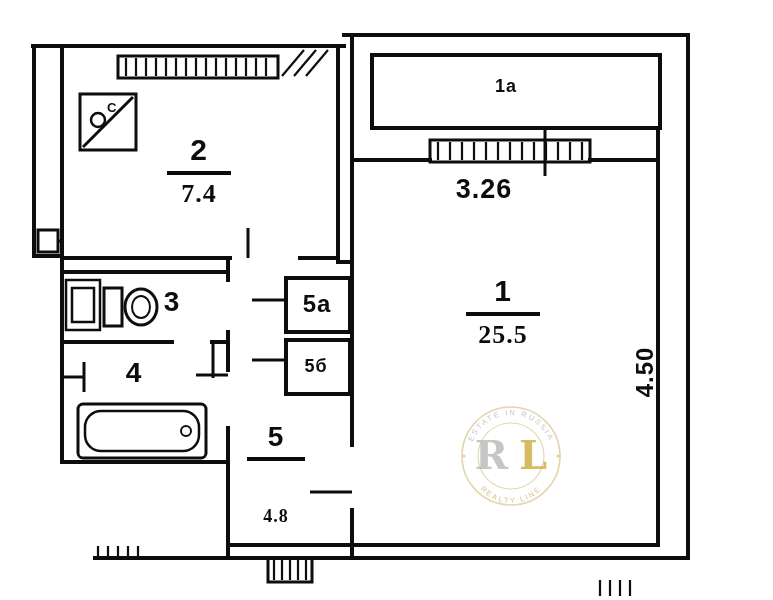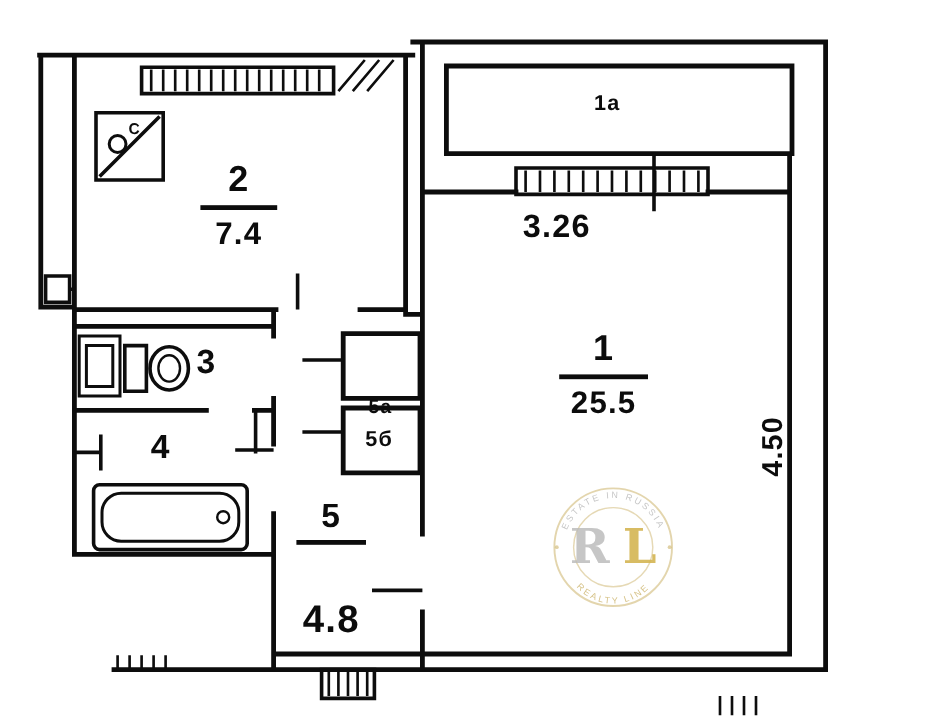--- a/index.html
+++ b/index.html
@@ -14,21 +14,21 @@
     letter-spacing:1px;
   }
   .lbl.rot{transform:translate(-50%,-50%) rotate(-90deg);}
   .roomgroup{
     position:absolute;transform:translate(-50%,-50%);
     display:flex;flex-direction:column;align-items:center;
     font-weight:700;color:#0c0c0c;letter-spacing:1px;
   }
   .num{font-size:30px;line-height:1;}
   .rule{height:4px;background:#0c0c0c;margin:6px 0;}
-  .area{font-size:26px;line-height:1;}
+  .area{font-size:26px;line-height:1;font-family:Liberation Serif, serif;}
 </style>
 </head>
 <body>
 
 <div class="stage">
 
   <svg width="773" height="600" viewBox="0 0 773 600">
 
     <g stroke="#0d0d0d" stroke-width="4" fill="none" stroke-linecap="square">
       <path d="M33 46 H344 M34 46 V256 M34 256 H62 M62 46 V462 M62 462 H228
@@ -107,43 +107,43 @@
         <textPath href="#wmTop" startOffset="50%" text-anchor="middle">ESTATE IN RUSSIA</textPath>
       </text>
       <text font-size="7.5" letter-spacing="2" fill="#bfa045" opacity="0.8" font-family="Liberation Sans, sans-serif">
         <textPath href="#wmBot" startOffset="50%" text-anchor="middle">REALTY LINE</textPath>
       </text>
     </g>
   </svg>
 
   <div class="lbl" style="left:506px;top:86px;font-size:18px;">1a</div>
 
-  <div class="lbl" style="left:464px;top:189px;font-size:27px;">3.26</div>
+  <div class="lbl" style="left:484px;top:189px;font-size:27px;">3.26</div>
 
   <div class="lbl rot" style="left:645px;top:372px;font-size:24px;">4.50</div>
 
   <div class="roomgroup" style="left:199px;top:171px;">
     <span class="num">2</span>
     <span class="rule" style="width:64px;"></span>
     <span class="area">7.4</span>
   </div>
 
   <div class="roomgroup" style="left:503px;top:312px;">
     <span class="num">1</span>
     <span class="rule" style="width:74px;"></span>
     <span class="area">25.5</span>
   </div>
 
   <div class="roomgroup" style="left:276px;top:474px;">
     <span class="num" style="font-size:28px;">5</span>
     <span class="rule" style="width:58px;"></span>
-    <span class="area" style="font-size:32px;margin-top:40px;">4.8</span>
+    <span class="area" style="font-size:18px;margin-top:40px;">4.8</span>
   </div>
 
   <div class="lbl" style="left:172px;top:302px;font-size:28px;">3</div>
 
   <div class="lbl" style="left:134px;top:373px;font-size:28px;">4</div>
 
-  <div class="lbl" style="left:317px;top:304px;font-size:16px;margin-top:36px;">5a</div>
+  <div class="lbl" style="left:317px;top:304px;font-size:24px;">5a</div>
 
   <div class="lbl" style="left:316px;top:366px;font-size:18px;">5б</div>
 
 </div>
 
 </body></html>

